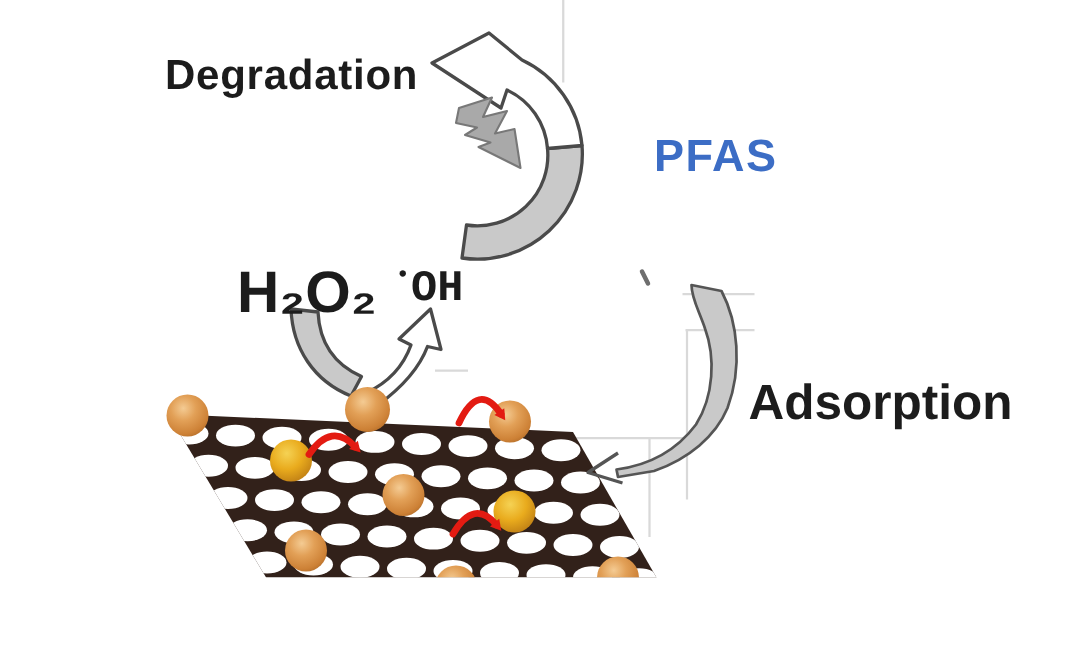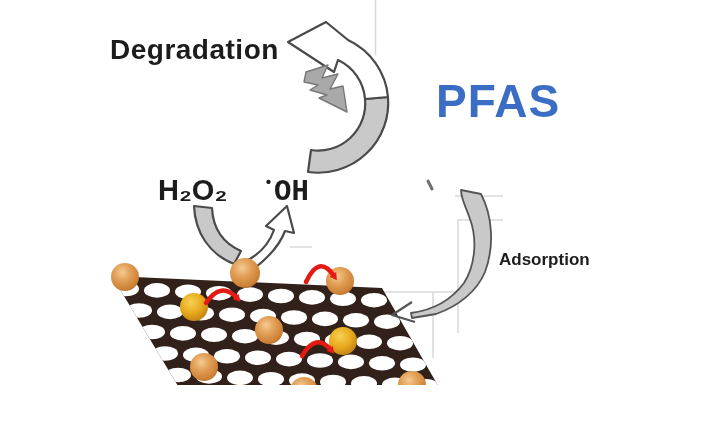--- a/index.html
+++ b/index.html
@@ -12,25 +12,25 @@
     --c-faint:#d9d9d9;
   }
   html,body{margin:0;padding:0;background:#fff;}
   .stage{
     position:relative;width:720px;height:385px;background:#ffffff;
     overflow:hidden;font-family:"Liberation Sans",sans-serif;
   }
   .stage svg{position:absolute;left:0;top:0;}
   .lbl{position:absolute;font-weight:bold;color:var(--c-text);line-height:1;white-space:nowrap;}
   .lbl-degradation{left:110px;top:36px;font-size:28px;letter-spacing:.5px;}
-  .lbl-pfas{left:436px;top:78px;font-size:46px;color:var(--c-blue);letter-spacing:1px;}
-  .lbl-h2o2{left:158px;top:176px;font-size:29px;}
+  .lbl-pfas{left:436px;top:90px;font-size:30px;color:var(--c-blue);letter-spacing:1px;}
+  .lbl-h2o2{left:158px;top:176px;font-size:39px;}
   .lbl-oh{left:264px;top:176px;font-size:29px;font-family:Liberation Mono, monospace;}
   .radical-dot{font-size:15px;vertical-align:13px;margin-right:1px;}
-  .lbl-adsorption{left:499px;top:251px;font-size:17px;}
+  .lbl-adsorption{left:499px;top:251px;font-size:33px;}
   
   .fill-gray{fill:var(--c-grayfill);stroke:var(--c-outline);stroke-width:2.2;stroke-linejoin:round;}
   .fill-white{fill:#ffffff;stroke:var(--c-outline);stroke-width:2.2;stroke-linejoin:round;}
   .bolt{fill:#a9a9a9;stroke:#787878;stroke-width:1.4;stroke-linejoin:round;}
   .faint{stroke:var(--c-faint);stroke-width:1.5;fill:none;}
   .lattice{fill:var(--c-lattice);}
   .hole{fill:#ffffff;}
   .hop{stroke:var(--c-red);stroke-width:4.5;fill:none;stroke-linecap:round;}
   .hop-head{fill:var(--c-red);}
   .swoosh{fill:var(--c-grayfill);stroke:#555555;stroke-width:1.8;stroke-linejoin:round;}

